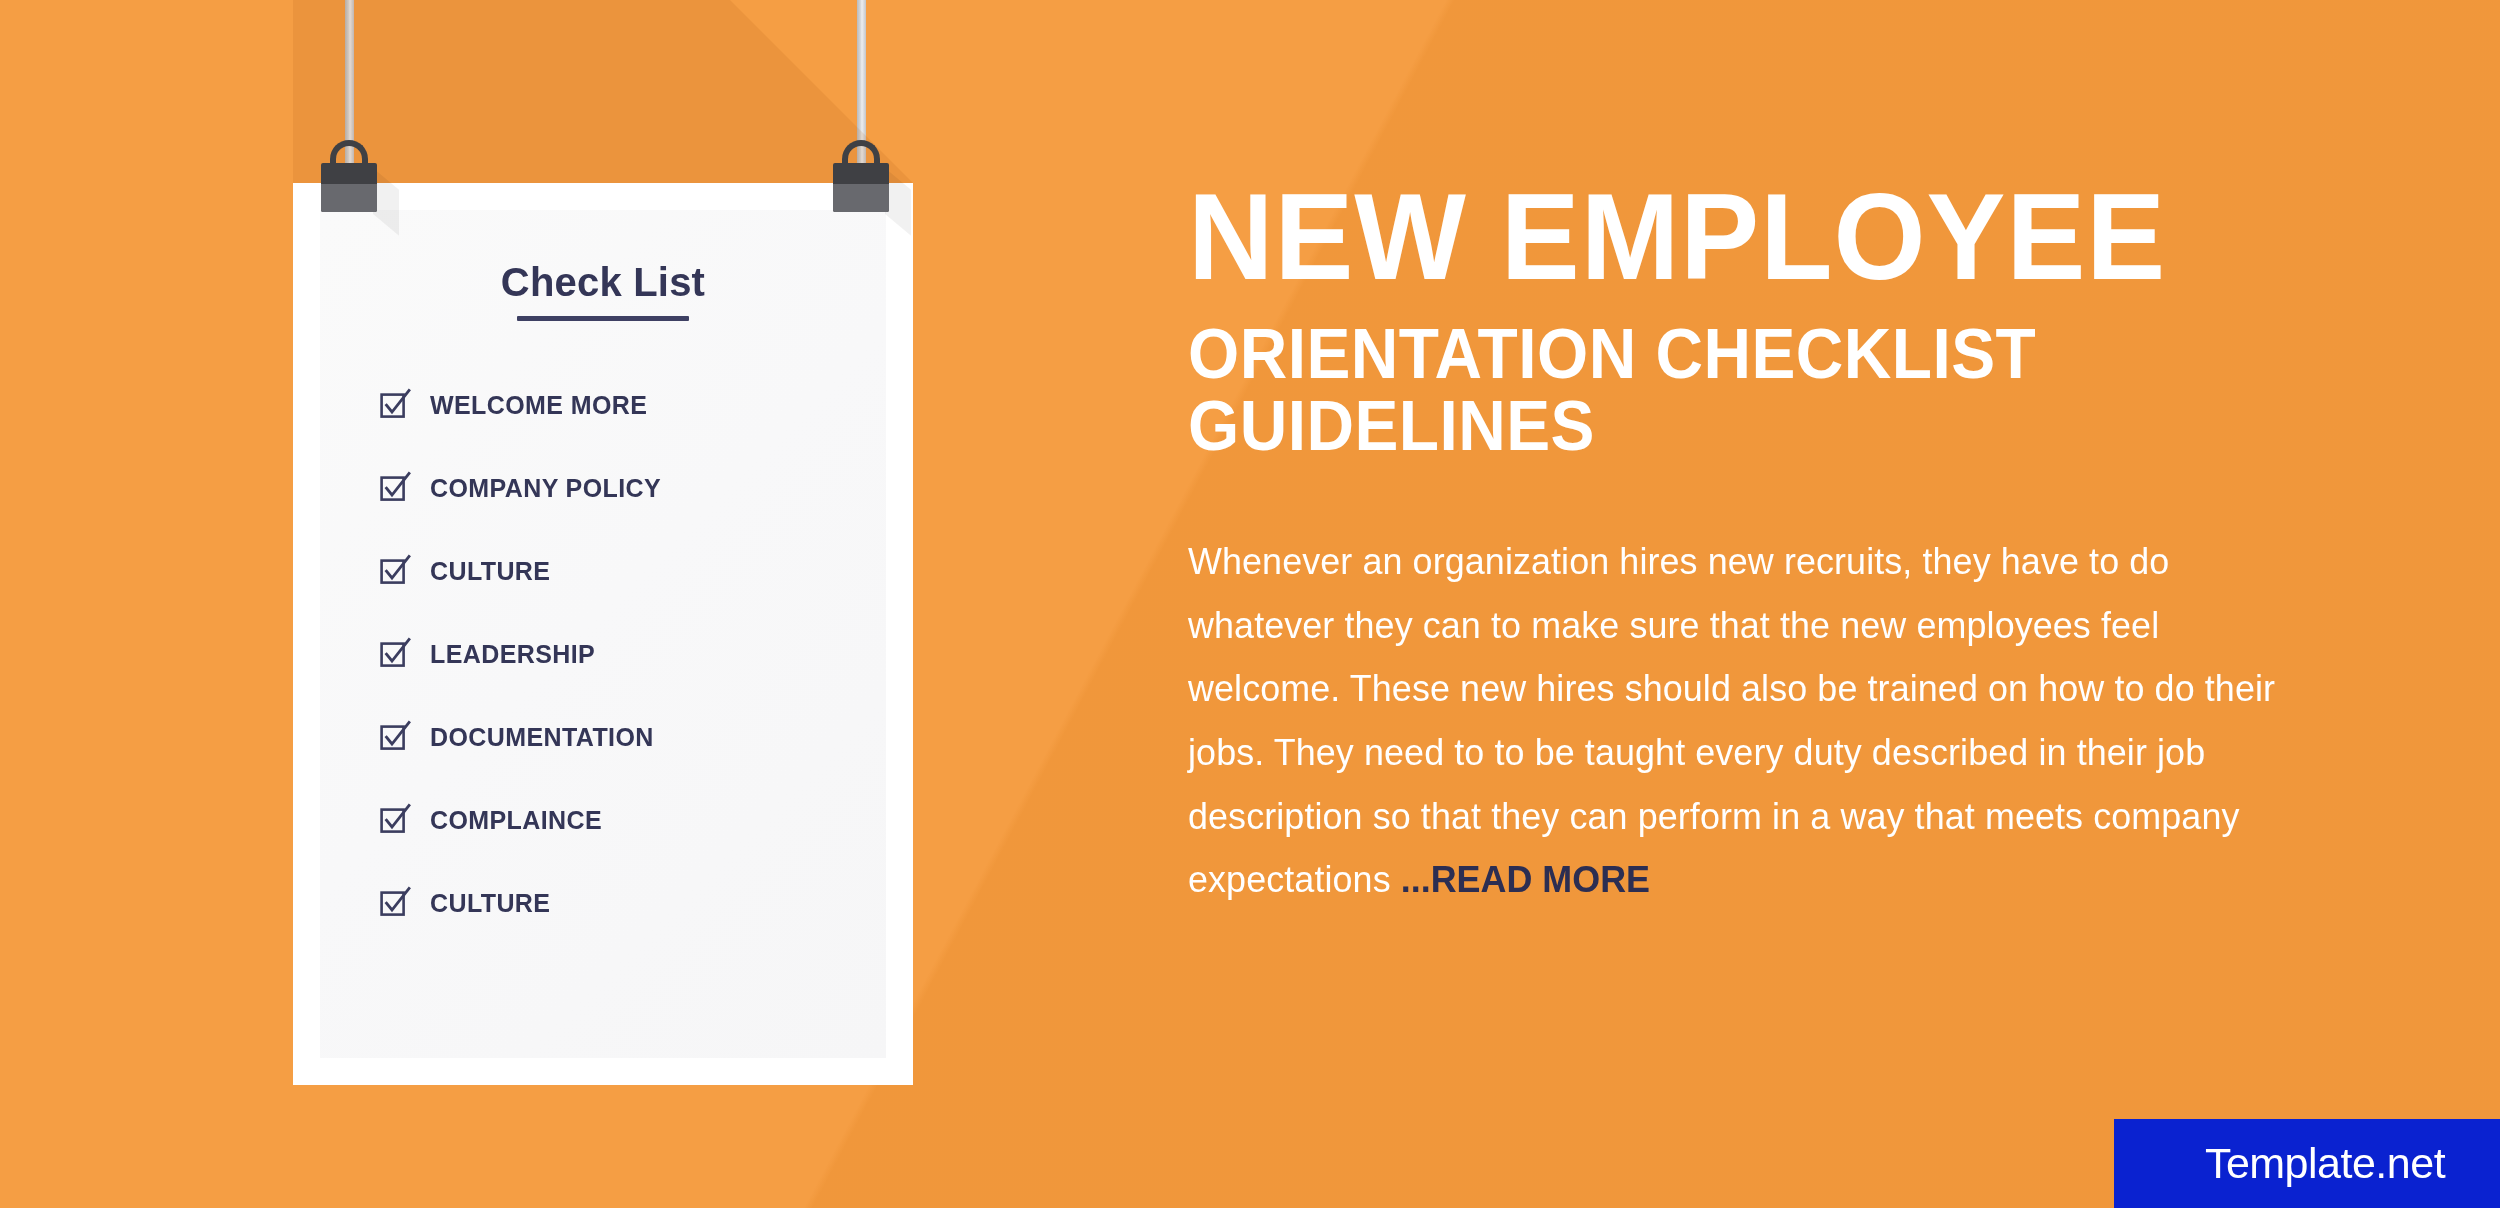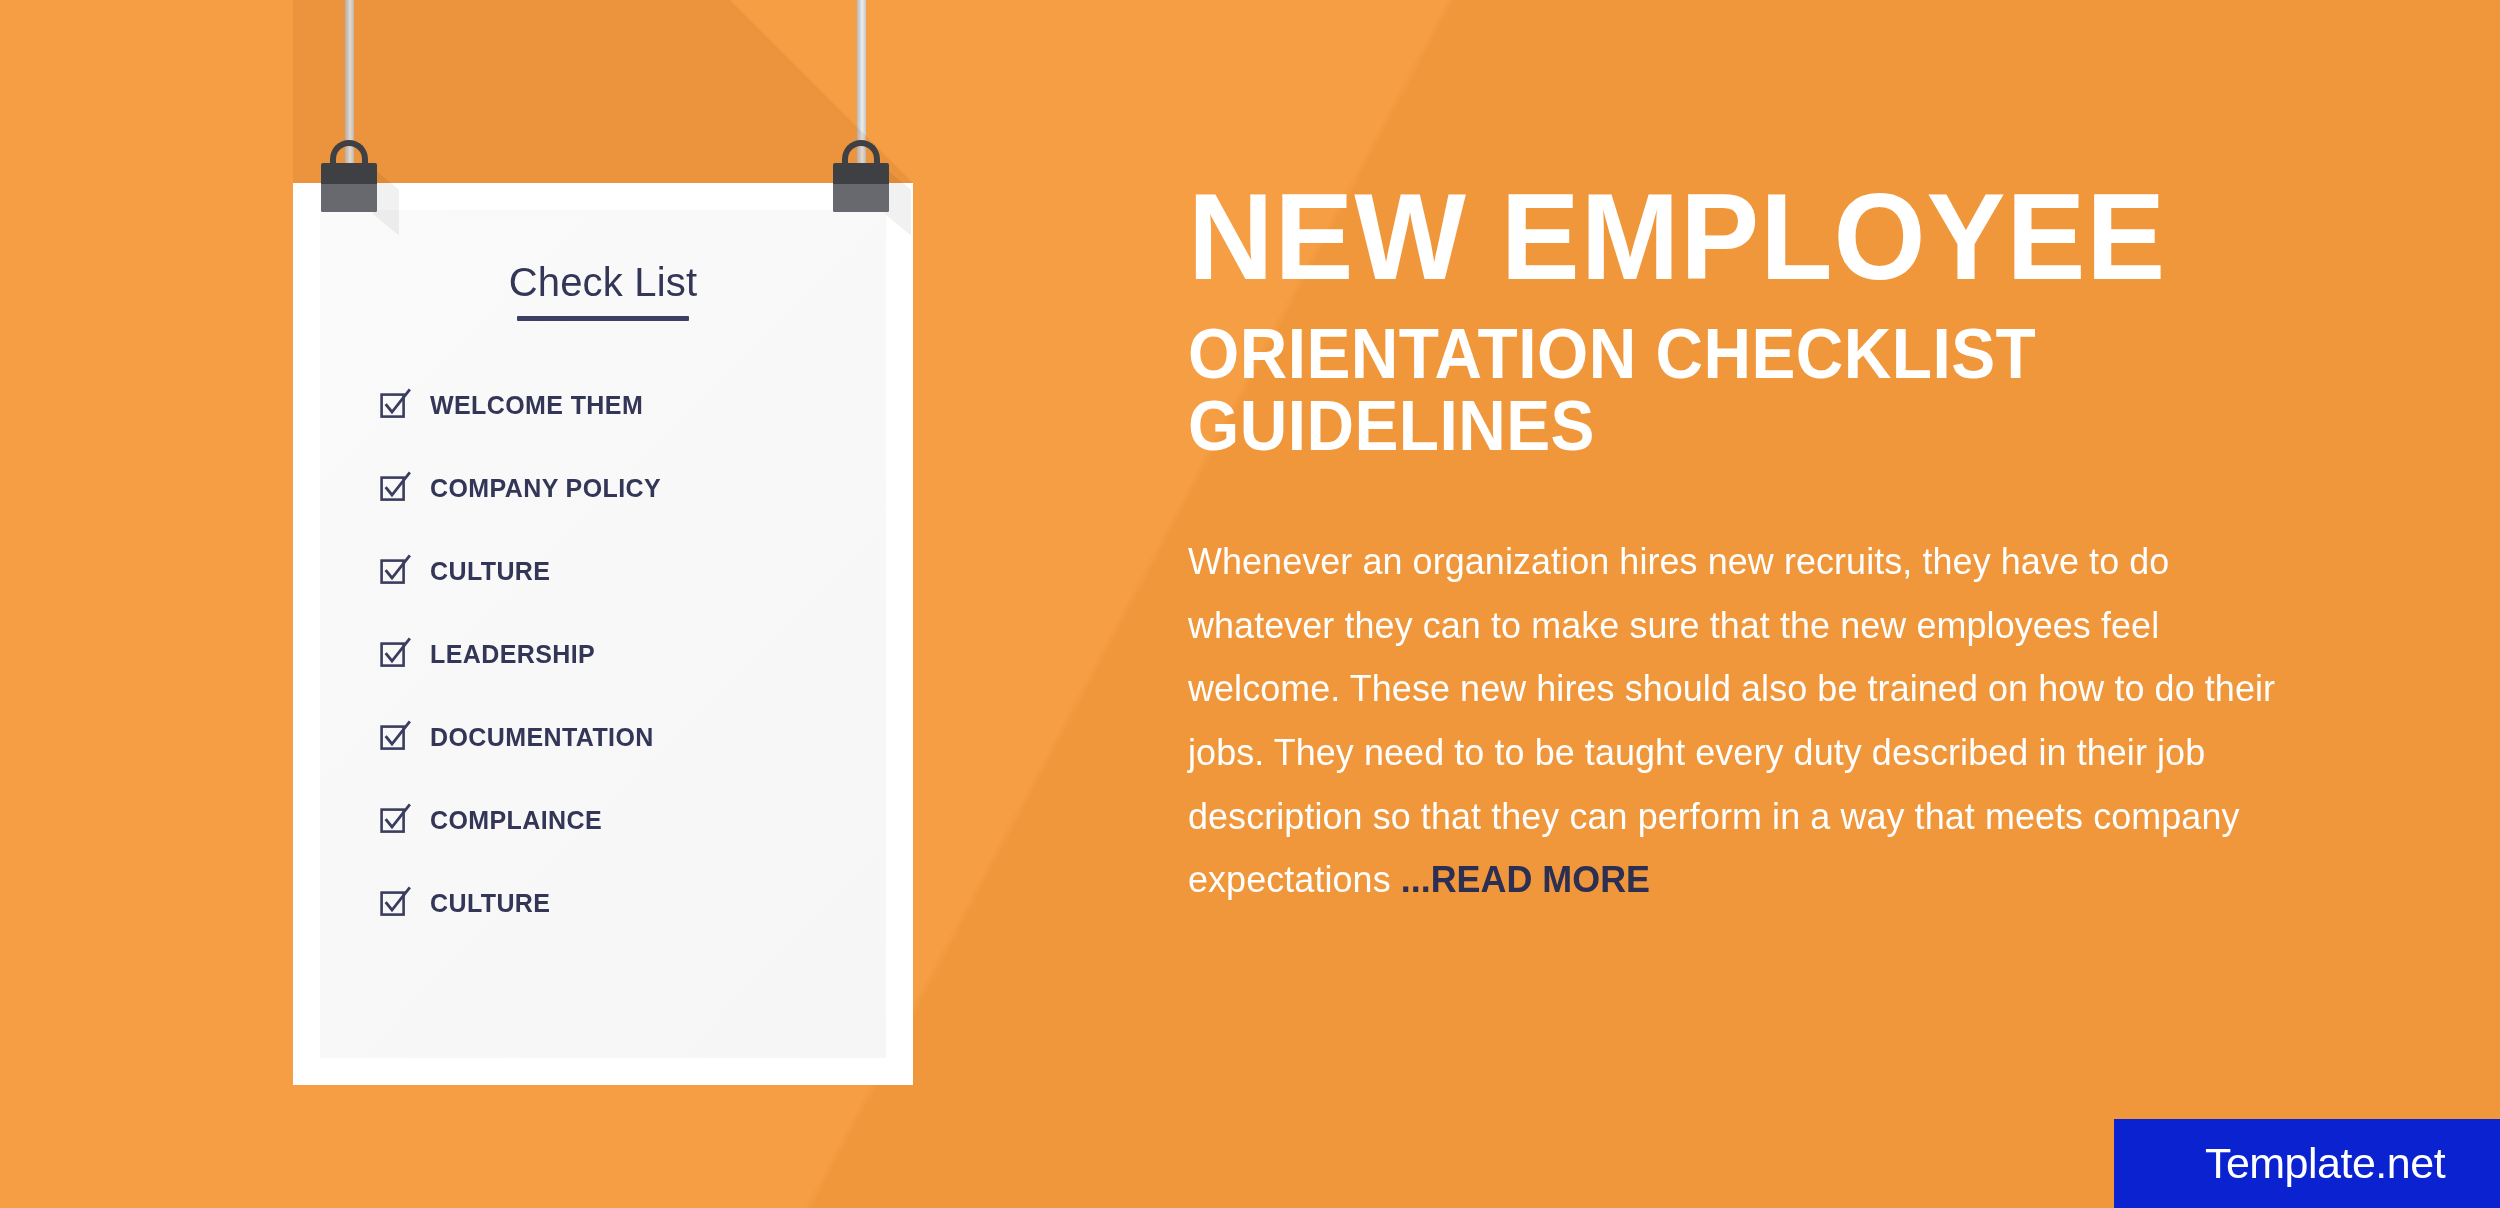--- a/index.html
+++ b/index.html
@@ -129,21 +129,21 @@
   .cl-title-wrap {
     position: absolute;
     left: 0;
     right: 0;
     top: 52px;
     text-align: center;
   }
   .cl-title {
     display: inline-block;
     font-size: 40px;
-    font-weight: 400;
+    font-weight: 700;
     color: #343657;
     letter-spacing: 0.2px;
     line-height: 1;
   }
   .cl-rule {
     width: 172px;
     height: 5px;
     background: #3e4063;
     margin: 14px auto 0;
     border-radius: 1px;
@@ -274,21 +274,21 @@
 
       <div class="cl-list">
 
         <div class="cl-item">
           <span class="cbox">
             <svg width="30" height="30" viewBox="0 0 30 30" fill="none">
               <rect x="1.6" y="3.6" width="22" height="22" stroke="#3b3d5f" stroke-width="2.6" fill="none"></rect>
               <path d="M6.5 14.2 L12 21 L29 -0.5" stroke="#3b3d5f" stroke-width="2.8" fill="none" stroke-linecap="square"></path>
             </svg>
           </span>
-          <span class="cl-label">WELCOME THEM</span>
+          <span class="cl-label">WELCOME MORE</span>
         </div>
 
         <div class="cl-item">
           <span class="cbox">
             <svg width="30" height="30" viewBox="0 0 30 30" fill="none">
               <rect x="1.6" y="3.6" width="22" height="22" stroke="#3b3d5f" stroke-width="2.6" fill="none"></rect>
               <path d="M6.5 14.2 L12 21 L29 -0.5" stroke="#3b3d5f" stroke-width="2.8" fill="none" stroke-linecap="square"></path>
             </svg>
           </span>
           <span class="cl-label">COMPANY POLICY</span>

